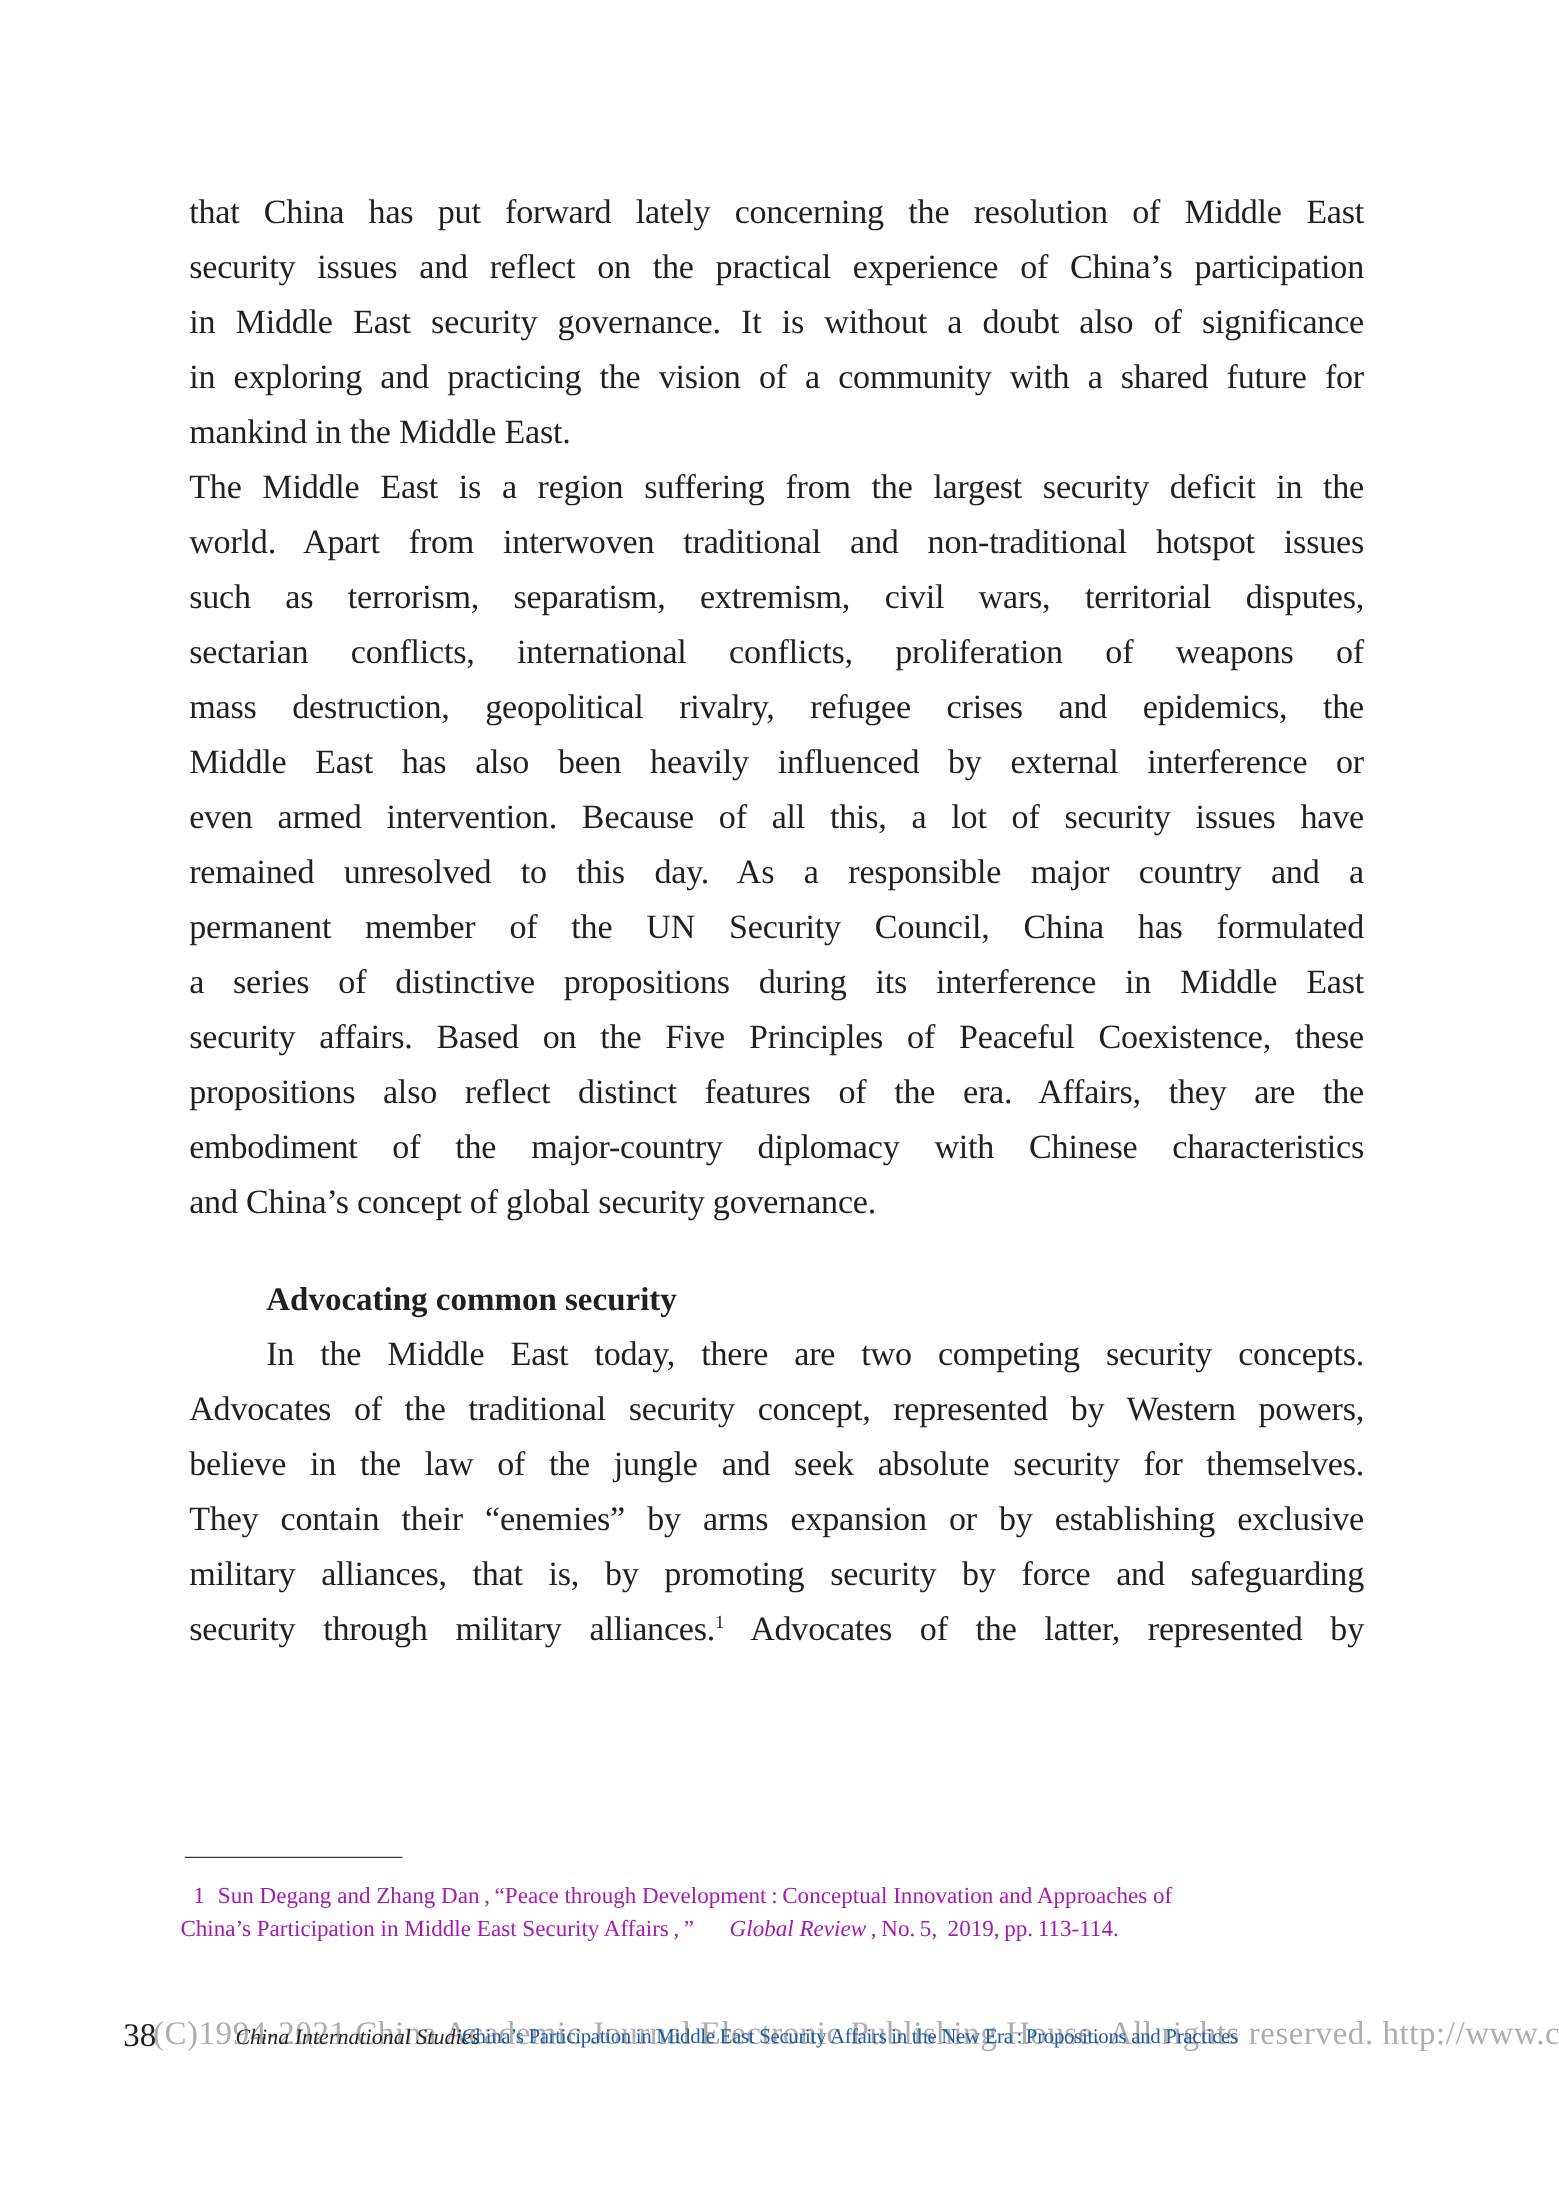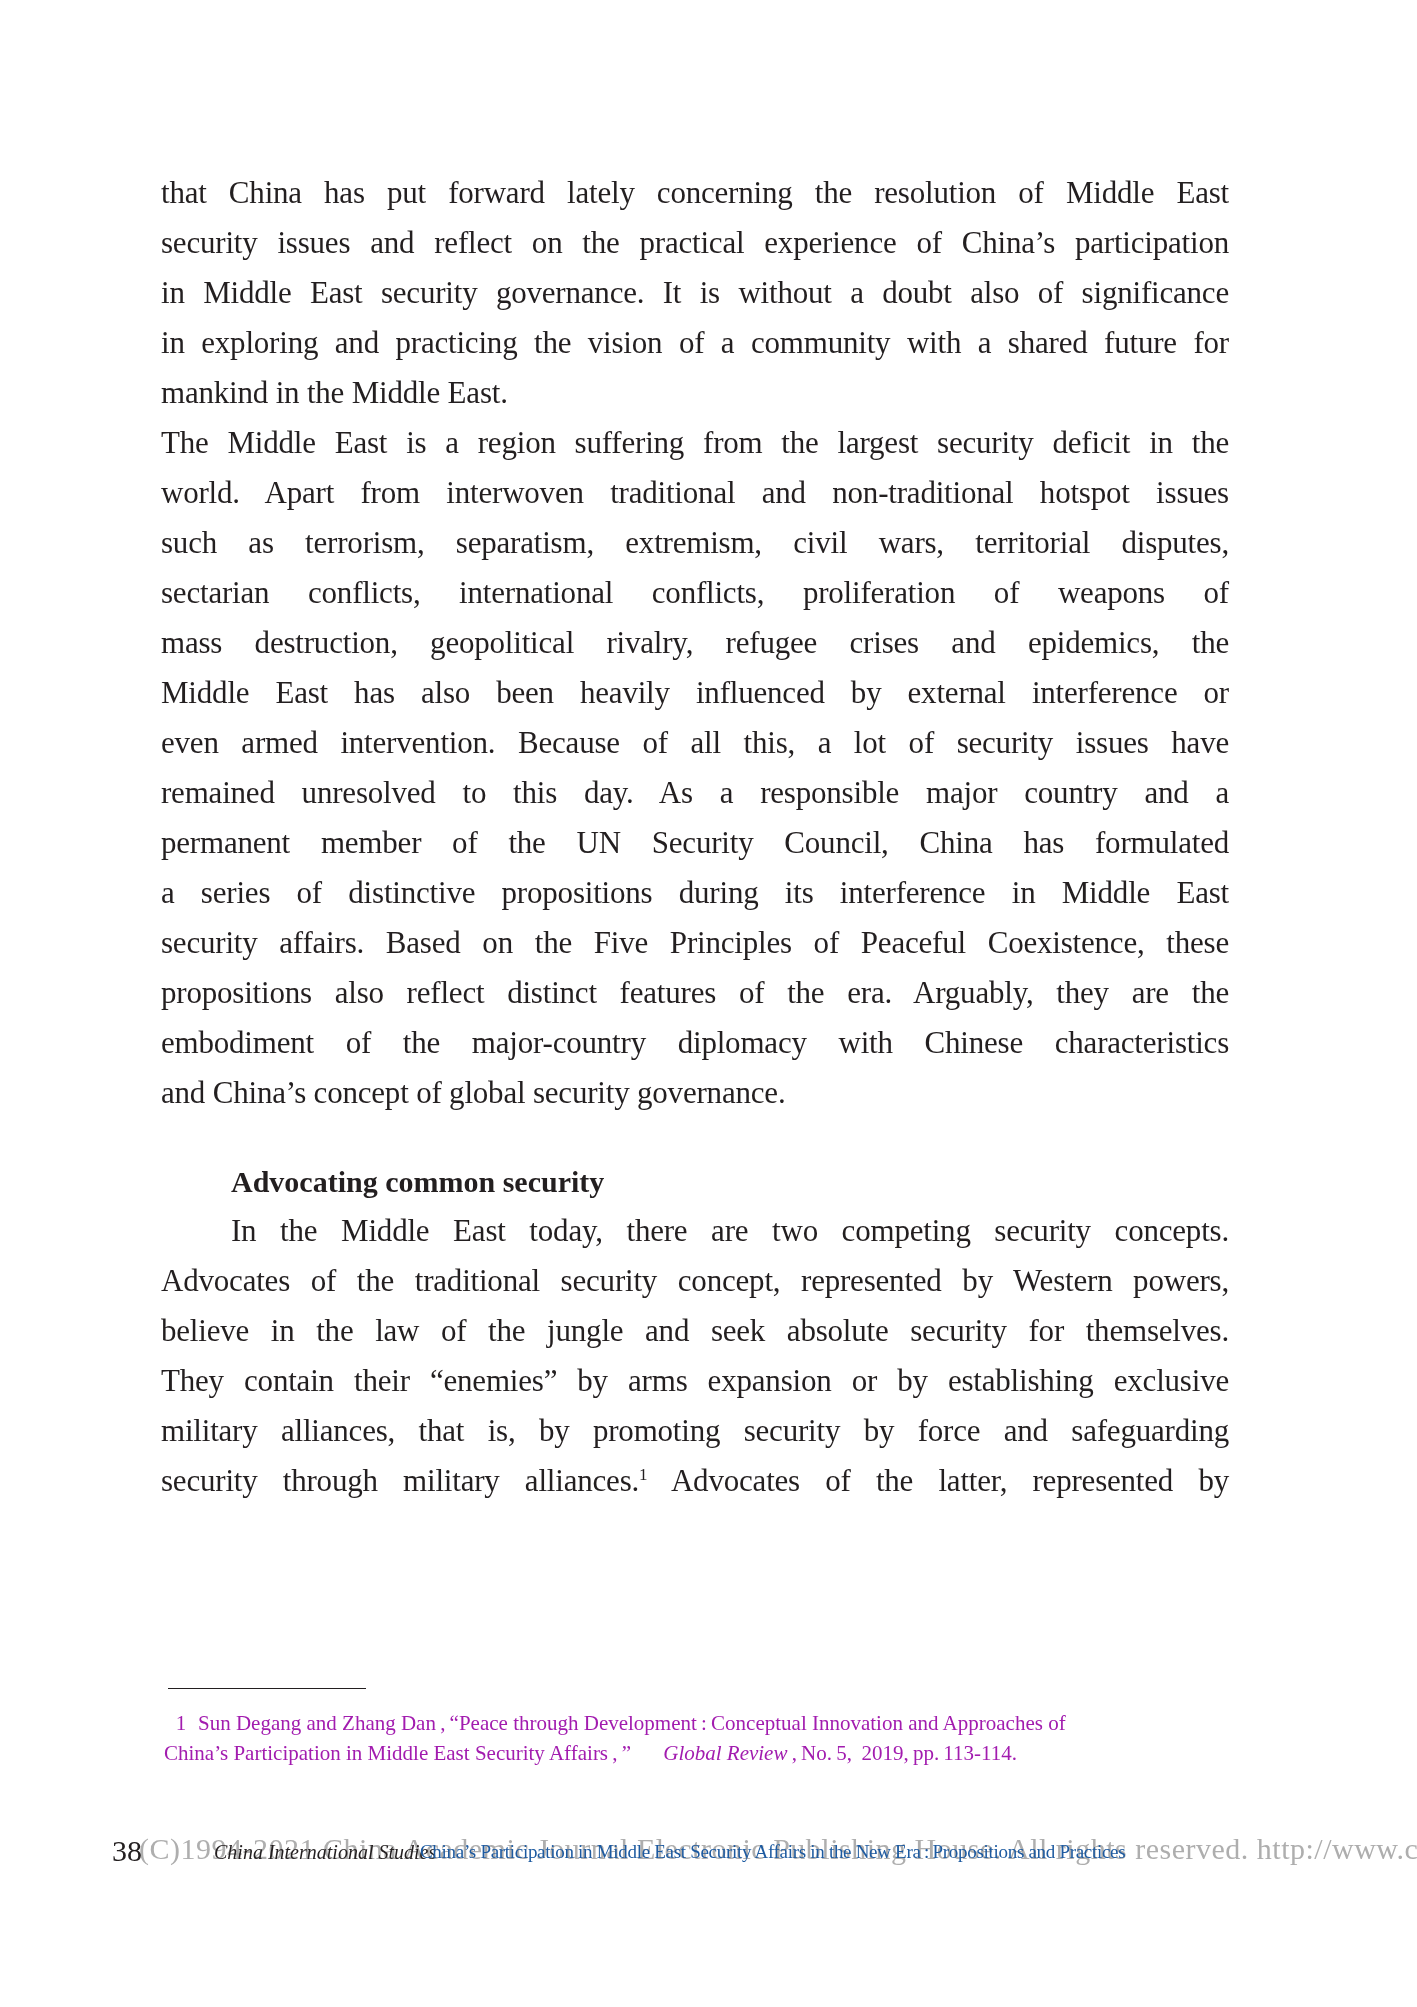--- a/index.html
+++ b/index.html
@@ -10,21 +10,21 @@
     body {
       width: 1417px;
       height: 2007px;
       position: relative;
       overflow: hidden;
       font-family: "Liberation Serif", "DejaVu Serif", serif;
       color: #231f20;
     }
     .page {
       position: absolute;
-      left: 161px;
+      left: 172px;
       top: 168px;
       width: 1068px;
     }
     .body-text {
       font-size: 31px;
       line-height: 50px;
       text-align: justify;
       margin: 0;
       letter-spacing: -0.2px;
     }
@@ -153,21 +153,21 @@
     <span class="line">world. Apart from interwoven traditional and non-traditional hotspot issues</span>
     <span class="line">such as terrorism, separatism, extremism, civil wars, territorial disputes,</span>
     <span class="line">sectarian conflicts, international conflicts, proliferation of weapons of</span>
     <span class="line">mass destruction, geopolitical rivalry, refugee crises and epidemics, the</span>
     <span class="line">Middle East has also been heavily influenced by external interference or</span>
     <span class="line">even armed intervention. Because of all this, a lot of security issues have</span>
     <span class="line">remained unresolved to this day. As a responsible major country and a</span>
     <span class="line">permanent member of the UN Security Council, China has formulated</span>
     <span class="line">a series of distinctive propositions during its interference in Middle East</span>
     <span class="line">security affairs. Based on the Five Principles of Peaceful Coexistence, these</span>
-    <span class="line">propositions also reflect distinct features of the era. Arguably, they are the</span>
+    <span class="line">propositions also reflect distinct features of the era. Affairs, they are the</span>
     <span class="line">embodiment of the major-country diplomacy with Chinese characteristics</span>
     <span class="line last">and China’s concept of global security governance.</span>
   </p>
 
   <h3 class="subheading" style="margin-top:44px; margin-bottom:4px;">Advocating common security</h3>
 
   <p class="body-text">
     <span class="line indent">In the Middle East today, there are two competing security concepts.</span>
     <span class="line">Advocates of the traditional security concept, represented by Western powers,</span>
     <span class="line">believe in the law of the jungle and seek absolute security for themselves.</span>

